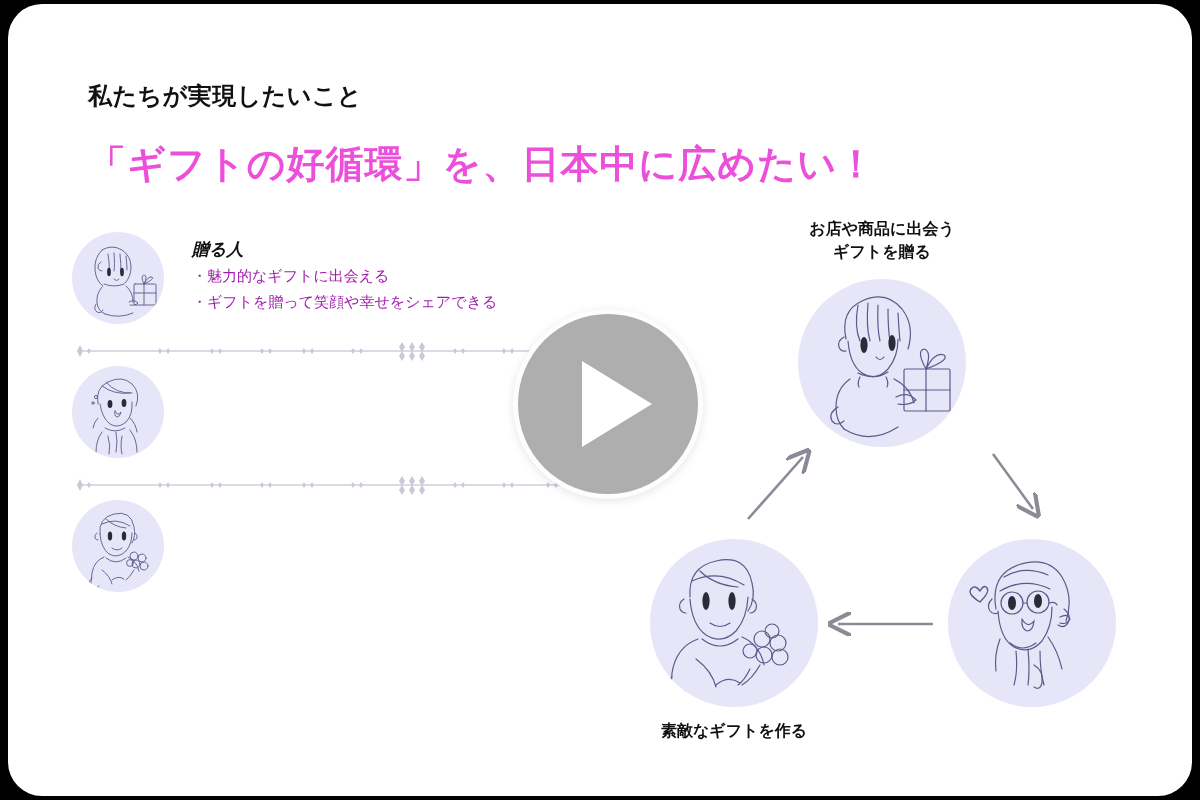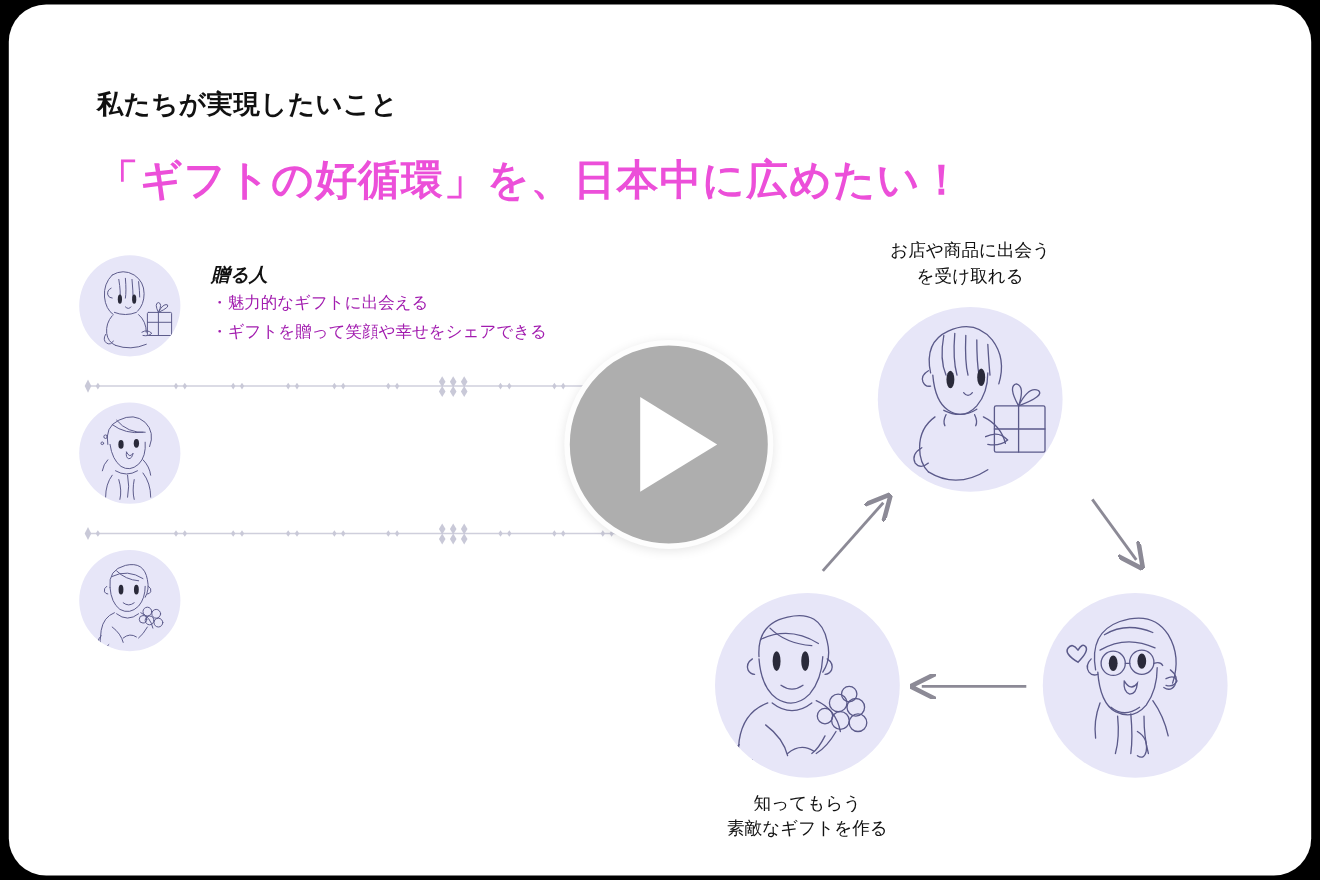--- a/index.html
+++ b/index.html
@@ -70,21 +70,21 @@
   
   #cycle { position: absolute; left: 600px; top: 195px; width: 580px; height: 580px; }
   .cycle-node { position: absolute; }
   .cycle-circle {
     width: 168px; height: 168px; border-radius: 50%;
     background: #e7e6f8; overflow: hidden; position: relative;
   }
   .cycle-circle svg { display: block; width: 168px; height: 168px; }
   .cycle-label {
     position: absolute; width: 300px; left: 50%; transform: translateX(-50%);
-    text-align: center; font-size: 16px; font-weight: 400; color: #111111;
+    text-align: center; font-size: 16px; font-weight: 700; color: #111111;
     line-height: 1.45; white-space: nowrap;
   }
   #node-top { left: 190px; top: 80px; }
   #node-top .cycle-label { top: -62px; }
   #node-right { left: 340px; top: 340px; }
   #node-right .cycle-label { top: 180px; }
   #node-left { left: 42px; top: 340px; }
   #node-left .cycle-label { top: 180px; }
   #cycle-arrows { position: absolute; left: 0; top: 0; }
 </style>
@@ -265,21 +265,21 @@
       <line x1="385" y1="255" x2="425" y2="310" stroke="#8c8a96" stroke-width="2.6" marker-end="url(#ah)"></line>
 
       <line x1="325" y1="425" x2="230" y2="425" stroke="#8c8a96" stroke-width="2.6" marker-end="url(#ah)"></line>
 
       <line x1="140" y1="320" x2="195" y2="258" stroke="#8c8a96" stroke-width="2.6" marker-end="url(#ah)"></line>
     </svg>
 
     <div class="cycle-node" id="node-top">
       <div class="cycle-label">
         <div>お店や商品に出会う</div>
-        <div>を受け取れる</div>
+        <div>ギフトを贈る</div>
       </div>
       <div class="cycle-circle">
         <svg viewBox="0 0 168 168" fill="none" stroke="#5b5a8a" stroke-width="1.2" stroke-linecap="round">
           <path d="M48 60 q-6 -28 16 -38 q24 -11 40 8 q13 17 6 40"></path>
           <path d="M60 26 q-4 22 2 36"></path>
           <path d="M70 24 q-2 24 2 38"></path>
           <path d="M80 26 q-1 24 2 36"></path>
           <path d="M90 30 q0 20 2 32"></path>
           <path d="M100 34 q1 18 2 28"></path>
           <path d="M50 62 q2 24 14 32 q14 9 26 -4 q10 -12 10 -30"></path>
@@ -353,20 +353,19 @@
           <circle cx="128" cy="104" r="8"></circle>
           <circle cx="114" cy="116" r="8"></circle>
           <circle cx="130" cy="118" r="8"></circle>
           <circle cx="100" cy="112" r="7"></circle>
           <circle cx="122" cy="92" r="7"></circle>
           <path d="M110 126 q-8 14 -18 20"></path>
           <path d="M100 130 q-6 12 -12 16"></path>
         </svg>
       </div>
       <div class="cycle-label">
-        <div>知ってもらう</div>
         <div>素敵なギフトを作る</div>
       </div>
     </div>
 
   </div>
 
 </div>
 
 </body></html>

